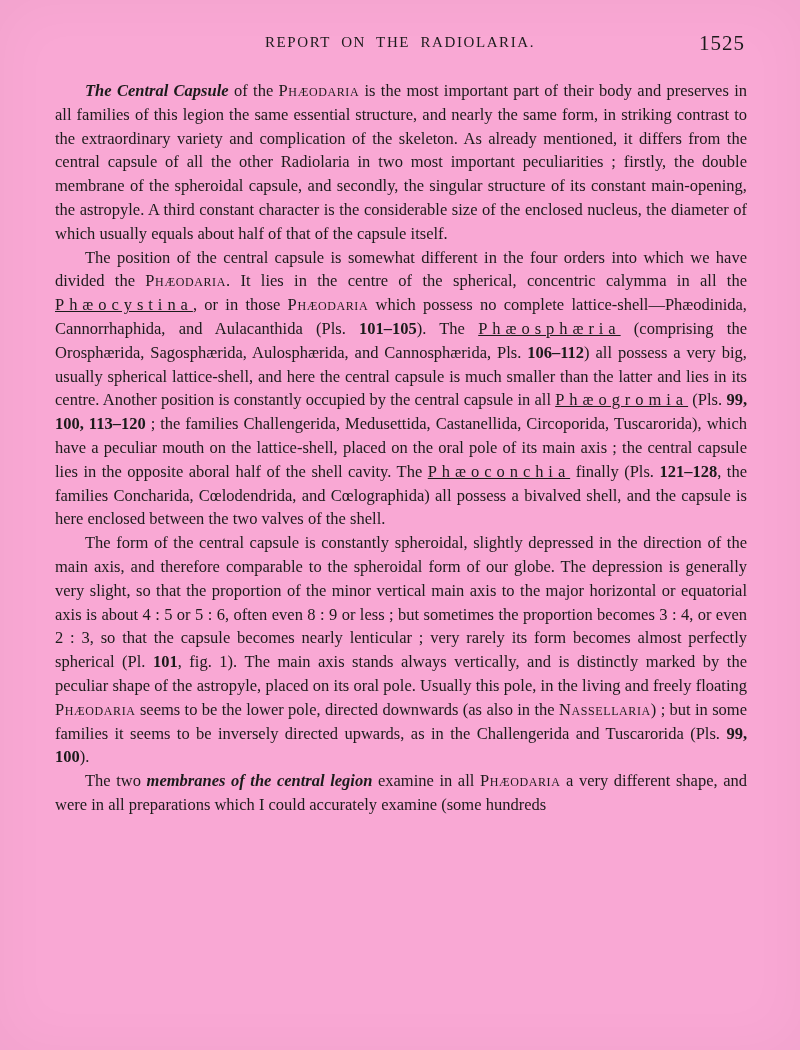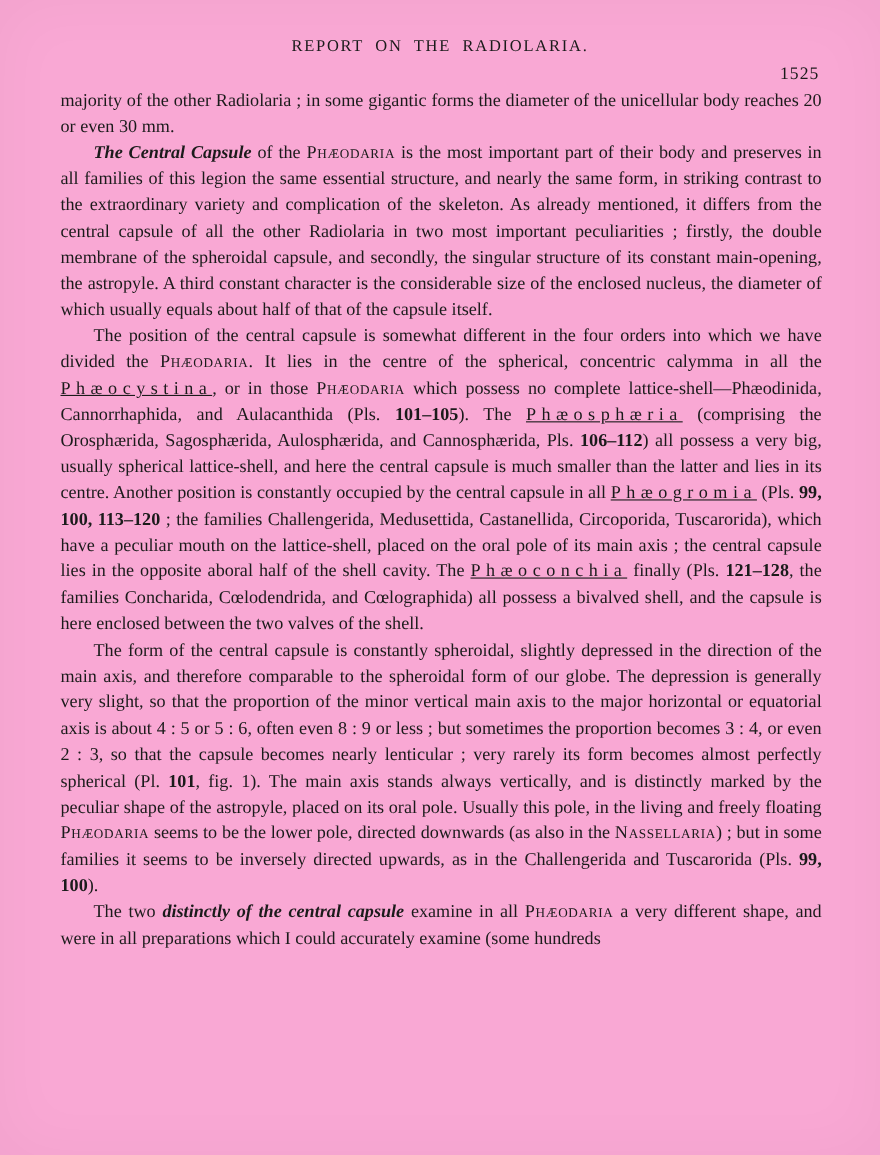--- a/index.html
+++ b/index.html
@@ -27,23 +27,22 @@
     font-size: 15px;
     letter-spacing: 1.6px;
     word-spacing: 5px;
     white-space: nowrap;
     font-weight: 500;
   }
   .pagenum {
     position: absolute;
     right: 0;
     top: -3px;
-    font-size: 16px;
+    font-size: 21px;
     letter-spacing: 1px;
-    margin-top: 28px;
   }
   .body {
     position: absolute;
     top: 79px;
     left: 55px;
     width: 692px;
     text-align: justify;
     font-size: 16.5px;
     line-height: 23.8px;
   }
@@ -57,19 +56,18 @@
 </style>
 </head>
 <body>
 
 <div class="page">
   <div class="header">
     <span class="title">REPORT ON THE RADIOLARIA.</span>
     <span class="pagenum">1525</span>
   </div>
   <div class="body">
-      <p class="para"><span class="run-plain">majority of the other Radiolaria ; in some gigantic forms the diameter of the unicellular body reaches 20 or even 30 mm.</span></p>
       <p class="para indent"><span class="run-italic">The Central Capsule</span><span class="run-plain"> of the </span><span class="run-sc">Phæodaria</span><span class="run-plain"> is the most important part of their body and preserves in all families of this legion the same essential structure, and nearly the same form, in striking contrast to the extraordinary variety and complication of the skeleton. As already mentioned, it differs from the central capsule of all the other Radiolaria in two most important peculiarities ; firstly, the double membrane of the spheroidal capsule, and secondly, the singular structure of its constant main-opening, the astropyle. A third constant character is the considerable size of the enclosed nucleus, the diameter of which usually equals about half of that of the capsule itself.</span></p>
       <p class="para indent"><span class="run-plain">The position of the central capsule is somewhat different in the four orders into which we have divided the </span><span class="run-sc">Phæodaria</span><span class="run-plain">.  It lies in the centre of the spherical, concentric calymma in all the </span><span class="run-spaced">Phæocystina</span><span class="run-plain">, or in those </span><span class="run-sc">Phæodaria</span><span class="run-plain"> which possess no complete lattice-shell—Phæodinida, Cannorrhaphida, and Aulacanthida (Pls. </span><span class="run-plates">101–105</span><span class="run-plain">).  The </span><span class="run-spaced">Phæosphæria</span><span class="run-plain"> (comprising the Orosphærida, Sagosphærida, Aulosphærida, and Cannosphærida, Pls. </span><span class="run-plates">106–112</span><span class="run-plain">) all possess a very big, usually spherical lattice-shell, and here the central capsule is much smaller than the latter and lies in its centre.  Another position is constantly occupied by the central capsule in all </span><span class="run-spaced">Phæogromia</span><span class="run-plain"> (Pls. </span><span class="run-plates">99, 100, 113–120</span><span class="run-plain"> ; the families Challengerida, Medusettida, Castanellida, Circoporida, Tuscarorida), which have a peculiar mouth on the lattice-shell, placed on the oral pole of its main axis ; the central capsule lies in the opposite aboral half of the shell cavity.  The </span><span class="run-spaced">Phæoconchia</span><span class="run-plain"> finally (Pls. </span><span class="run-plates">121–128</span><span class="run-plain">, the families Concharida, Cœlodendrida, and Cœlographida) all possess a bivalved shell, and the capsule is here enclosed between the two valves of the shell.</span></p>
       <p class="para indent"><span class="run-plain">The form of the central capsule is constantly spheroidal, slightly depressed in the direction of the main axis, and therefore comparable to the spheroidal form of our globe. The depression is generally very slight, so that the proportion of the minor vertical main axis to the major horizontal or equatorial axis is about 4 : 5 or 5 : 6, often even 8 : 9 or less ; but sometimes the proportion becomes 3 : 4, or even 2 : 3, so that the capsule becomes nearly lenticular ; very rarely its form becomes almost perfectly spherical (Pl. </span><span class="run-plates">101</span><span class="run-plain">, fig. 1).  The main axis stands always vertically, and is distinctly marked by the peculiar shape of the astropyle, placed on its oral pole.  Usually this pole, in the living and freely floating </span><span class="run-sc">Phæodaria</span><span class="run-plain"> seems to be the lower pole, directed downwards (as also in the </span><span class="run-sc">Nassellaria</span><span class="run-plain">) ; but in some families it seems to be inversely directed upwards, as in the Challengerida and Tuscarorida (Pls. </span><span class="run-plates">99, 100</span><span class="run-plain">).</span></p>
-      <p class="para indent"><span class="run-plain">The two </span><span class="run-italic">distinctly of the central capsule</span><span class="run-plain"> examine in all </span><span class="run-sc">Phæodaria</span><span class="run-plain"> a very different shape, and were in all preparations which I could accurately examine (some hundreds</span></p>
+      <p class="para indent"><span class="run-plain">The two </span><span class="run-italic">membranes of the central legion</span><span class="run-plain"> examine in all </span><span class="run-sc">Phæodaria</span><span class="run-plain"> a very different shape, and were in all preparations which I could accurately examine (some hundreds</span></p>
     </div>
 </div>
 
 </body></html>

